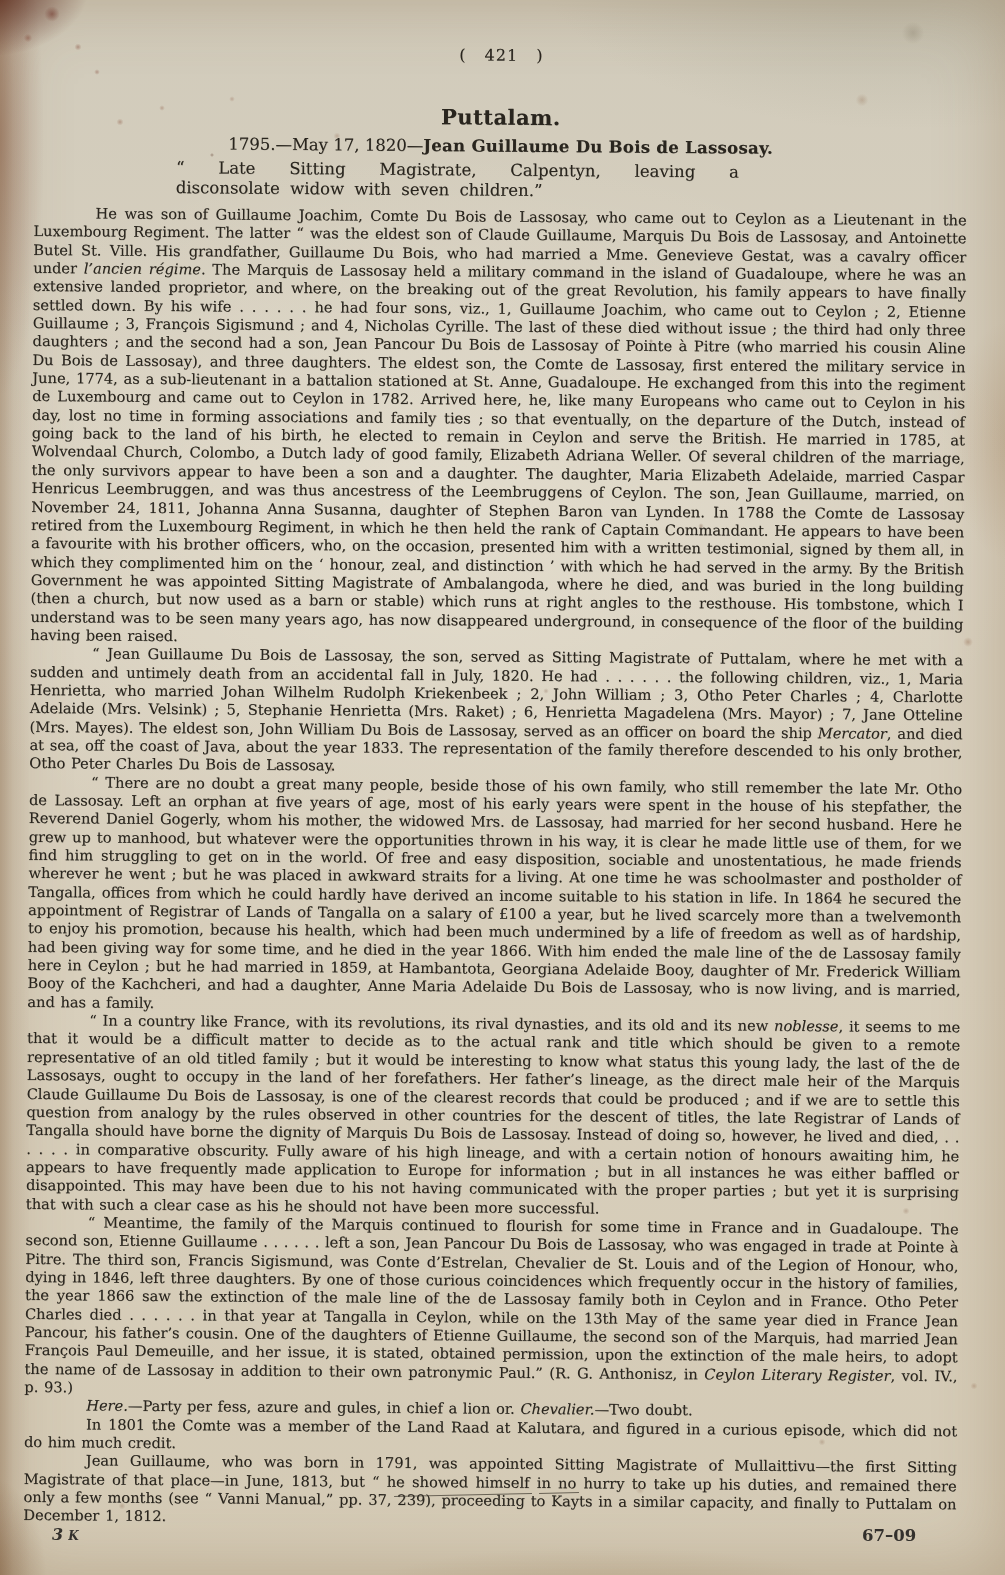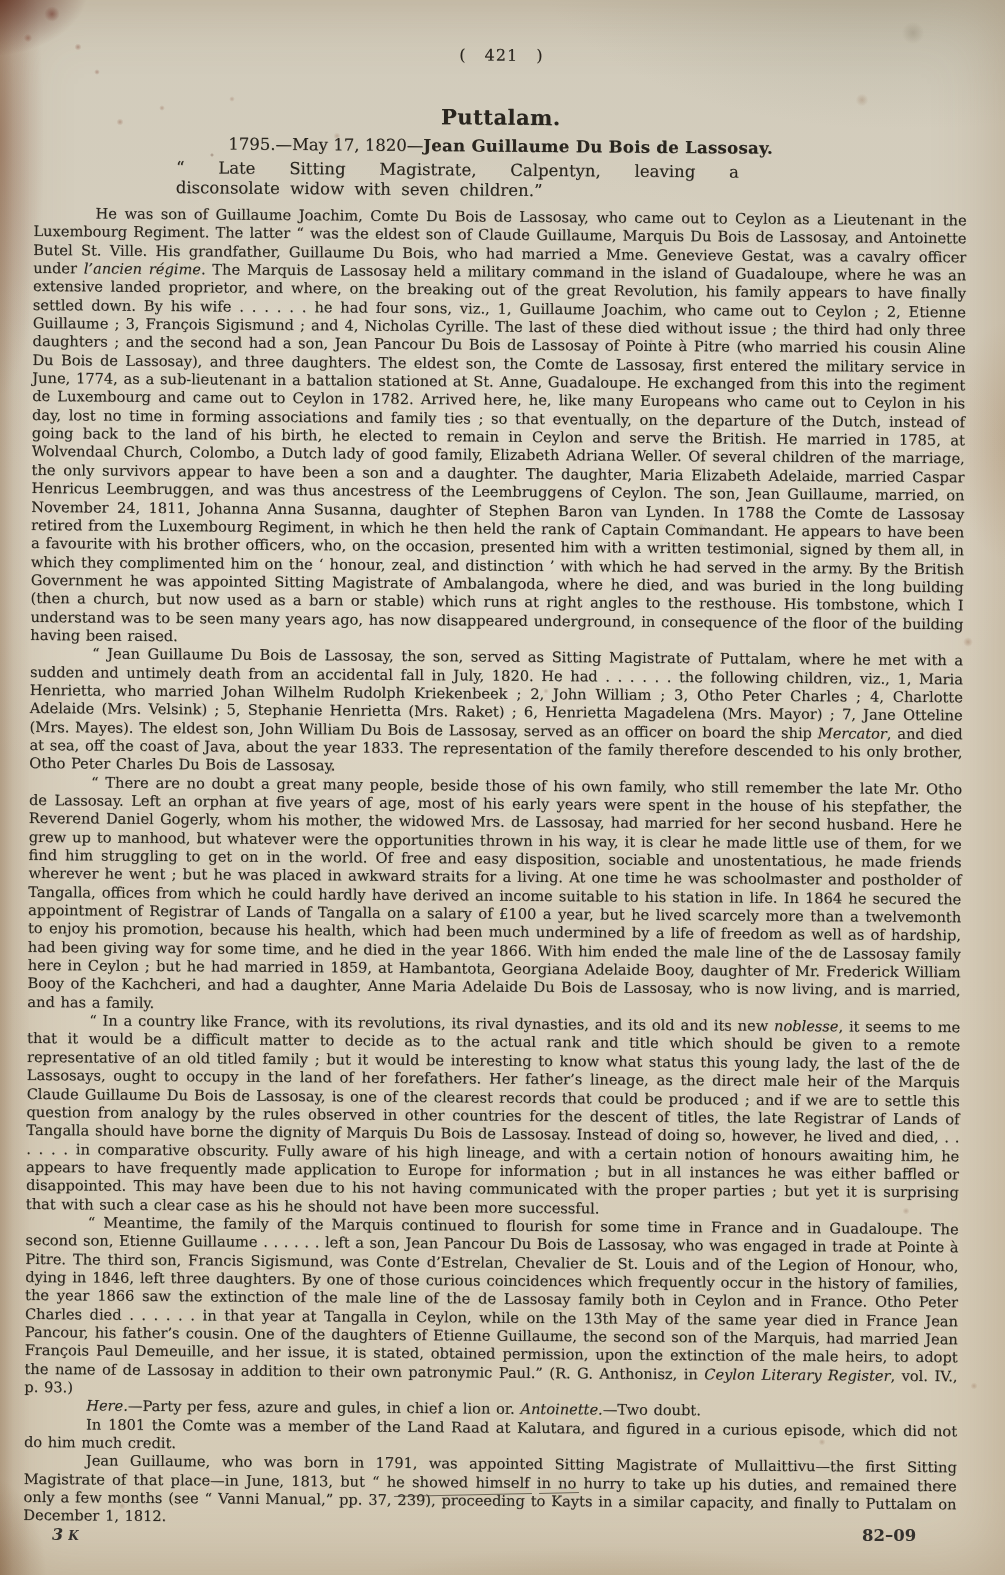--- a/index.html
+++ b/index.html
@@ -90,24 +90,24 @@
     <div class="epigraph">
       <div class="epiline1">“ Late Sitting Magistrate, Calpentyn, leaving a</div>
       <div class="epiline2">disconsolate widow with seven children.”</div>
     </div>
     <div class="bodytext">
         <p class="para"><span>He was son of Guillaume Joachim, Comte Du Bois de Lassosay, who came out to Ceylon as a Lieutenant in the Luxembourg Regiment. The latter “ was the eldest son of Claude Guillaume, Marquis Du Bois de Lassosay, and Antoinette Butel St. Ville. His grandfather, Guillaume Du Bois, who had married a Mme. Genevieve Gestat, was a cavalry officer under </span><span class="it">l’ancien régime</span><span>. The Marquis de Lassosay held a military command in the island of Guadaloupe, where he was an extensive landed proprietor, and where, on the breaking out of the great Revolution, his family appears to have finally settled down. By his wife . . . . . . he had four sons, viz., 1, Guillaume Joachim, who came out to Ceylon ; 2, Etienne Guillaume ; 3, François Sigismund ; and 4, Nicholas Cyrille. The last of these died without issue ; the third had only three daughters ; and the second had a son, Jean Pancour Du Bois de Lassosay of Pointe à Pitre (who married his cousin Aline Du Bois de Lassosay), and three daughters. The eldest son, the Comte de Lassosay, first entered the military service in June, 1774, as a sub-lieutenant in a battalion stationed at St. Anne, Guadaloupe. He exchanged from this into the regiment de Luxembourg and came out to Ceylon in 1782. Arrived here, he, like many Europeans who came out to Ceylon in his day, lost no time in forming associations and family ties ; so that eventually, on the departure of the Dutch, instead of going back to the land of his birth, he elected to remain in Ceylon and serve the British. He married in 1785, at Wolvendaal Church, Colombo, a Dutch lady of good family, Elizabeth Adriana Weller. Of several children of the marriage, the only survivors appear to have been a son and a daughter. The daughter, Maria Elizabeth Adelaide, married Caspar Henricus Leembruggen, and was thus ancestress of the Leembruggens of Ceylon. The son, Jean Guillaume, married, on November 24, 1811, Johanna Anna Susanna, daughter of Stephen Baron van Lynden. In 1788 the Comte de Lassosay retired from the Luxembourg Regiment, in which he then held the rank of Captain Commandant. He appears to have been a favourite with his brother officers, who, on the occasion, presented him with a written testimonial, signed by them all, in which they complimented him on the ‘ honour, zeal, and distinction ’ with which he had served in the army. By the British Government he was appointed Sitting Magistrate of Ambalangoda, where he died, and was buried in the long building (then a church, but now used as a barn or stable) which runs at right angles to the resthouse. His tombstone, which I understand was to be seen many years ago, has now disappeared underground, in consequence of the floor of the building having been raised.</span></p>
         <p class="para"><span>“ Jean Guillaume Du Bois de Lassosay, the son, served as Sitting Magistrate of Puttalam, where he met with a sudden and untimely death from an accidental fall in July, 1820. He had . . . . . . the following children, viz., 1, Maria Henrietta, who married Johan Wilhelm Rudolph Kriekenbeek ; 2, John William ; 3, Otho Peter Charles ; 4, Charlotte Adelaide (Mrs. Velsink) ; 5, Stephanie Henrietta (Mrs. Raket) ; 6, Henrietta Magadelena (Mrs. Mayor) ; 7, Jane Otteline (Mrs. Mayes). The eldest son, John William Du Bois de Lassosay, served as an officer on board the ship </span><span class="it">Mercator</span><span>, and died at sea, off the coast of Java, about the year 1833. The representation of the family therefore descended to his only brother, Otho Peter Charles Du Bois de Lassosay.</span></p>
         <p class="para"><span>“ There are no doubt a great many people, beside those of his own family, who still remember the late Mr. Otho de Lassosay. Left an orphan at five years of age, most of his early years were spent in the house of his stepfather, the Reverend Daniel Gogerly, whom his mother, the widowed Mrs. de Lassosay, had married for her second husband. Here he grew up to manhood, but whatever were the opportunities thrown in his way, it is clear he made little use of them, for we find him struggling to get on in the world. Of free and easy disposition, sociable and unostentatious, he made friends wherever he went ; but he was placed in awkward straits for a living. At one time he was schoolmaster and postholder of Tangalla, offices from which he could hardly have derived an income suitable to his station in life. In 1864 he secured the appointment of Registrar of Lands of Tangalla on a salary of £100 a year, but he lived scarcely more than a twelvemonth to enjoy his promotion, because his health, which had been much undermined by a life of freedom as well as of hardship, had been giving way for some time, and he died in the year 1866. With him ended the male line of the de Lassosay family here in Ceylon ; but he had married in 1859, at Hambantota, Georgiana Adelaide Booy, daughter of Mr. Frederick William Booy of the Kachcheri, and had a daughter, Anne Maria Adelaide Du Bois de Lassosay, who is now living, and is married, and has a family.</span></p>
         <p class="para"><span>“ In a country like France, with its revolutions, its rival dynasties, and its old and its new </span><span class="it">noblesse</span><span>, it seems to me that it would be a difficult matter to decide as to the actual rank and title which should be given to a remote representative of an old titled family ; but it would be interesting to know what status this young lady, the last of the de Lassosays, ought to occupy in the land of her forefathers. Her father’s lineage, as the direct male heir of the Marquis Claude Guillaume Du Bois de Lassosay, is one of the clearest records that could be produced ; and if we are to settle this question from analogy by the rules observed in other countries for the descent of titles, the late Registrar of Lands of Tangalla should have borne the dignity of Marquis Du Bois de Lassosay. Instead of doing so, however, he lived and died, . . . . . . in comparative obscurity. Fully aware of his high lineage, and with a certain notion of honours awaiting him, he appears to have frequently made application to Europe for information ; but in all instances he was either baffled or disappointed. This may have been due to his not having communicated with the proper parties ; but yet it is surprising that with such a clear case as his he should not have been more successful.</span></p>
         <p class="para"><span>“ Meantime, the family of the Marquis continued to flourish for some time in France and in Guadaloupe. The second son, Etienne Guillaume . . . . . . left a son, Jean Pancour Du Bois de Lassosay, who was engaged in trade at Pointe à Pitre. The third son, Francis Sigismund, was Conte d’Estrelan, Chevalier de St. Louis and of the Legion of Honour, who, dying in 1846, left three daughters. By one of those curious coincidences which frequently occur in the history of families, the year 1866 saw the extinction of the male line of the de Lassosay family both in Ceylon and in France. Otho Peter Charles died . . . . . . in that year at Tangalla in Ceylon, while on the 13th May of the same year died in France Jean Pancour, his father’s cousin. One of the daughters of Etienne Guillaume, the second son of the Marquis, had married Jean François Paul Demeuille, and her issue, it is stated, obtained permission, upon the extinction of the male heirs, to adopt the name of de Lassosay in addition to their own patronymic Paul.” (R. G. Anthonisz, in </span><span class="it">Ceylon Literary Register</span><span>, vol. IV., p. 93.)</span></p>
-        <p class="para"><span class="it">Here.</span><span>—Party per fess, azure and gules, in chief a lion or.  </span><span class="it">Antoinette.</span><span>—Two doubt.</span></p>
+        <p class="para"><span class="it">Here.</span><span>—Party per fess, azure and gules, in chief a lion or.  </span><span class="it">Chevalier.</span><span>—Two doubt.</span></p>
         <p class="para"><span>In 1801 the Comte was a member of the Land Raad at Kalutara, and figured in a curious episode, which did not do him much credit.</span></p>
         <p class="para"><span>Jean Guillaume, who was born in 1791, was appointed Sitting Magistrate of Mullaittivu—the first Sitting Magistrate of that place—in June, 1813, but “ he showed himself in no hurry to take up his duties, and remained there only a few months (see “ Vanni Manual,” pp. 37, 239), proceeding to Kayts in a similar capacity, and finally to Puttalam on December 1, 1812.</span></p>
       </div>
   </div>
 
   <div class="rule"><span class="rseg r1"></span><span class="rseg r2"></span></div>
 
   <div class="footleft"><span>3</span><span class="smallcap">K</span></div>
 
-  <div class="footright">82–09</div>
+  <div class="footright">67–09</div>
 </div>
 
 </body></html>

